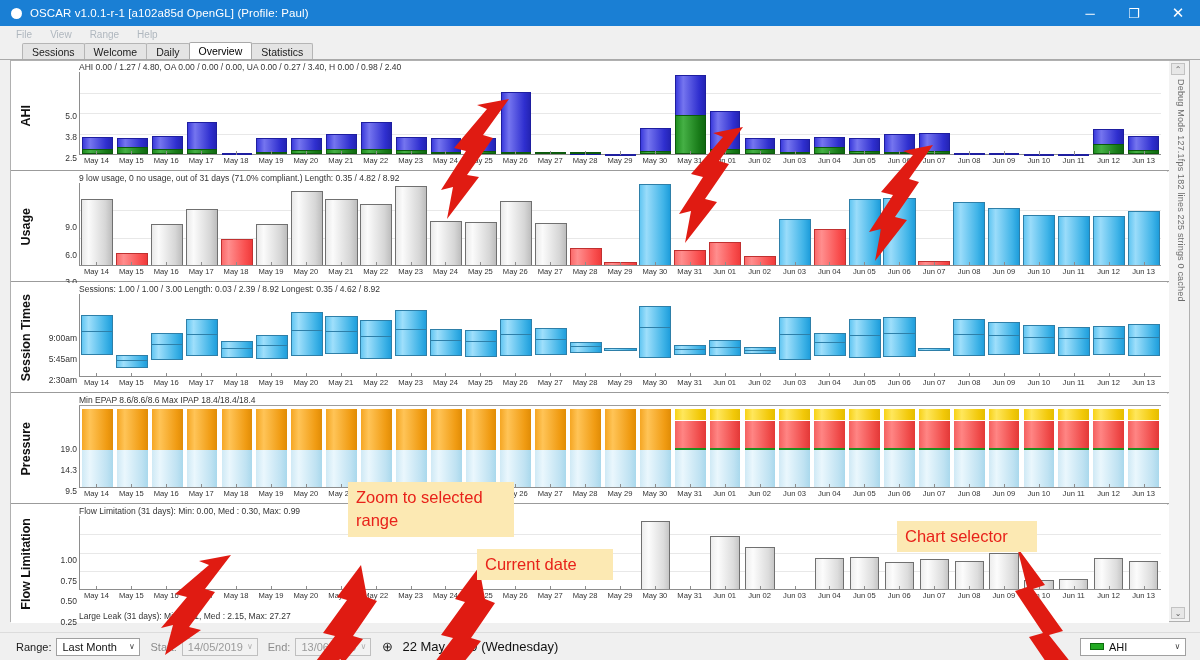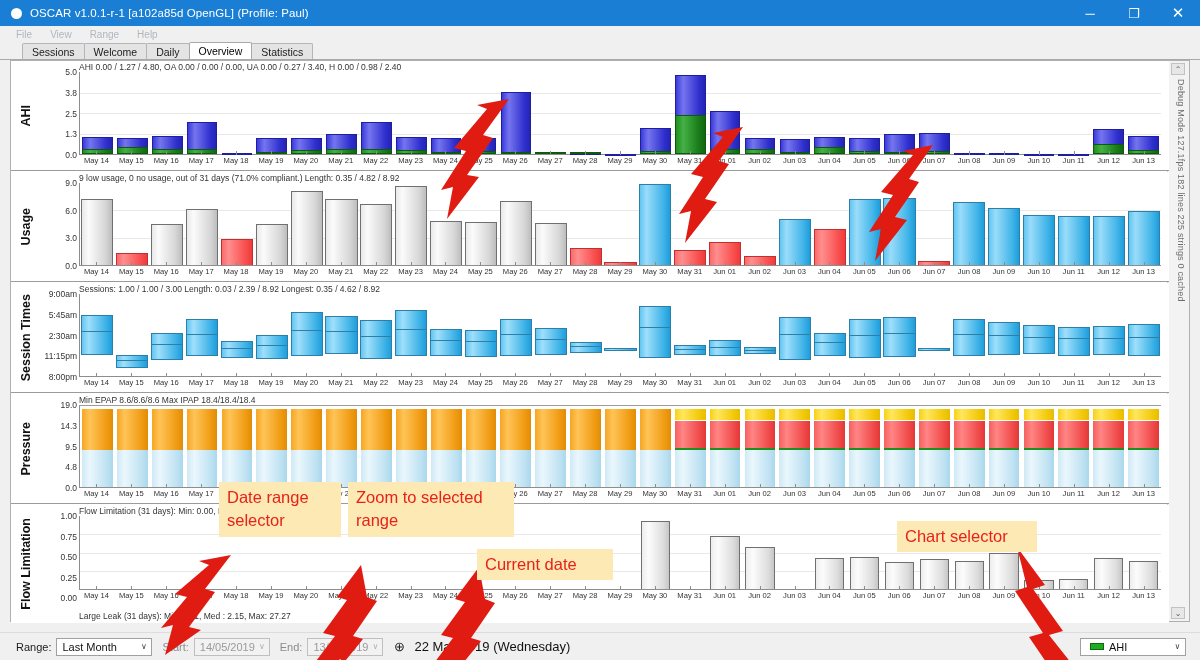--- a/index.html
+++ b/index.html
@@ -123,21 +123,21 @@
     left: 68px; right: 8px;
     border-left: 1px solid #8d8d8d;
     border-bottom: 1px solid #8d8d8d;
     background: #fff;
   }
   .yaxis {
     position: absolute; top: 11px; bottom: 15px; left: 30px; width: 38px;
   }
   .ytick {
     position: absolute; right: 2px; transform: translateY(-50%);
-    font-size: 8.5px; color: #333; white-space: nowrap;
+    font-size: 8.5px; color: #333; white-space: nowrap; margin-top: 44px;
   }
   .gridline {
     position: absolute; left: 0; right: 0; height: 1px;
     background: #e8e8e8;
   }
   .xaxis {
     position: absolute; bottom: 0px; left: 68px; right: 8px; height: 15px; text-align: right;
   }
   .xtick {
     position: absolute; transform: translateX(-50%);
@@ -204,21 +204,21 @@
     height: 18px; background: #ffffff; border: 1px solid #a0a0a0;
     font-size: 11px; color: #111; display: inline-flex; align-items: center;
     padding: 0 0 0 5px; position: relative;
   }
   .combo .caret {
     margin-left: auto; width: 15px; text-align: center; font-size: 8px;
     color: #444; border-left: 0px;
   }
   .combo.disabled { background:#f2f2f2; color:#9a9a9a; border-color:#bfbfbf; }
   .combo.disabled .caret { color:#b0b0b0; }
-  #range-combo { width: 96px; }
+  #range-combo { width: 84px; }
   #start-combo { width: 76px; }
   #end-combo { width: 76px; }
   #chart-combo { width: 106px; }
   .zoom-icon {
     width: 16px; height: 16px; margin: 0 7px 0 8px;
     display: inline-flex; align-items: center; justify-content: center;
     font-size: 13px; color: #222;
   }
   #current-date { font-size: 13px; color: #111; font-weight: normal; }
   #bottombar .right-group {
@@ -1074,22 +1074,20 @@
           <div class="xtick" style="left: 91.9355%;">Jun 11</div>
           <div class="xtickmark" style="left: 91.9355%;"></div>
           <div class="xtick" style="left: 95.1613%;">Jun 12</div>
           <div class="xtickmark" style="left: 95.1613%;"></div>
           <div class="xtick" style="left: 98.3871%;">Jun 13</div>
           <div class="xtickmark" style="left: 98.3871%;"></div>
         </div>
       <div class="gtitle" style="top:auto;bottom:2px;">Large Leak (31 days):  Min: 0.01, Med : 2.15, Max: 27.27</div>
     </div>
 
-    <div class="callout" style="left:208px;top:421px;width:122px;">Date range
-selector</div>
     <div class="callout" style="left:337px;top:421px;width:166px;">Zoom to selected
 range</div>
     <div class="callout" style="left:466px;top:488px;width:136px;line-height:22px;">Current date</div>
     <div class="callout" style="left:886px;top:460px;width:140px;line-height:22px;">Chart selector</div>
 
     <svg class="arrow" style="left:418px;top:30px;width:110px;height:140px;" viewBox="0 0 110 140">
       <polygon points="100,8 74,44 84,47 58,84 70,86 38,128 44,96 32,99 57,60 45,57 78,18 68,14" fill="#e01b12" transform="translate(-20,0)"></polygon>
     </svg>
     <svg class="arrow" style="left:650px;top:60px;width:90px;height:130px;" viewBox="0 0 90 130">
       <polygon points="82,6 58,40 68,43 44,78 56,81 24,122 30,90 18,93 42,56 30,53 62,16 52,12" fill="#e01b12"></polygon>

